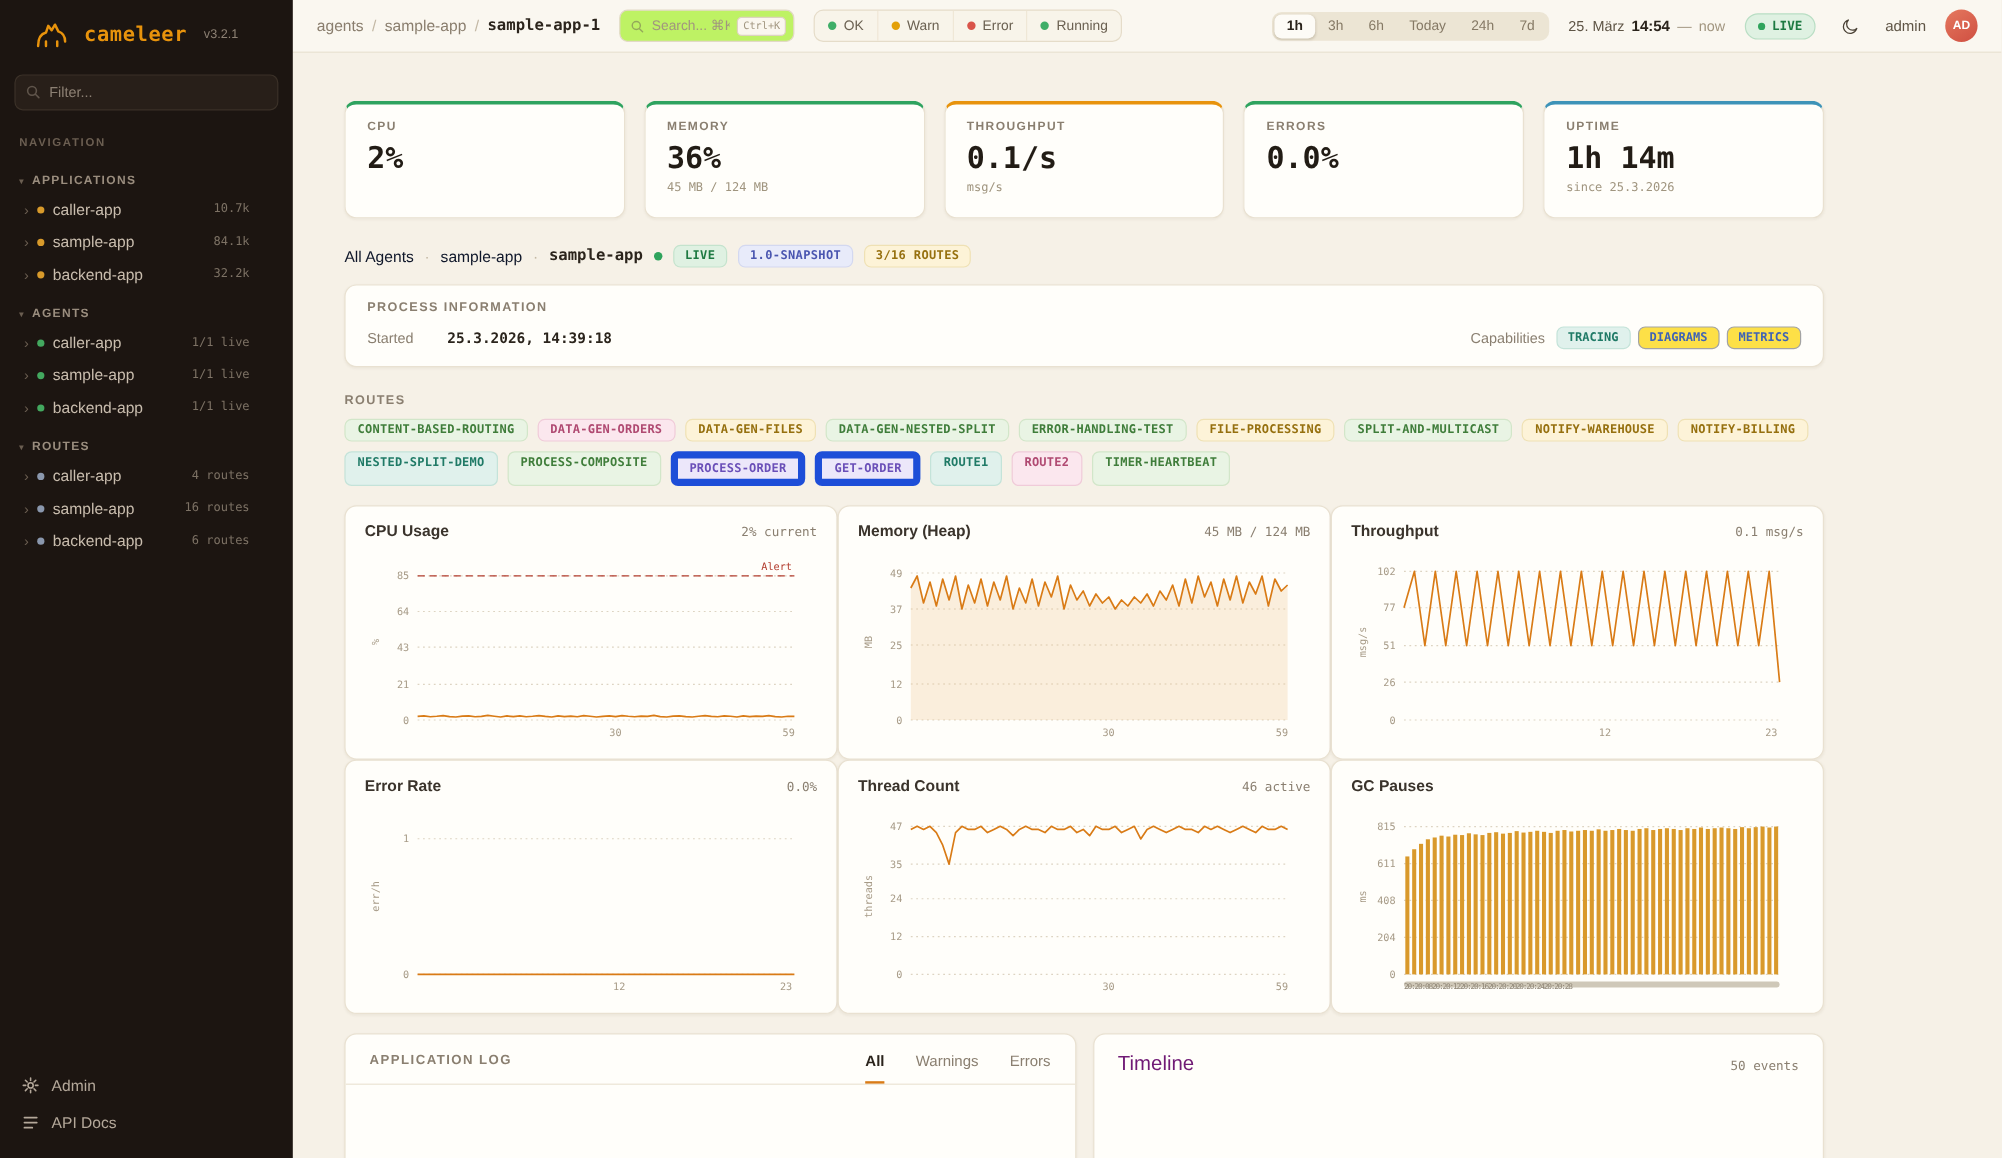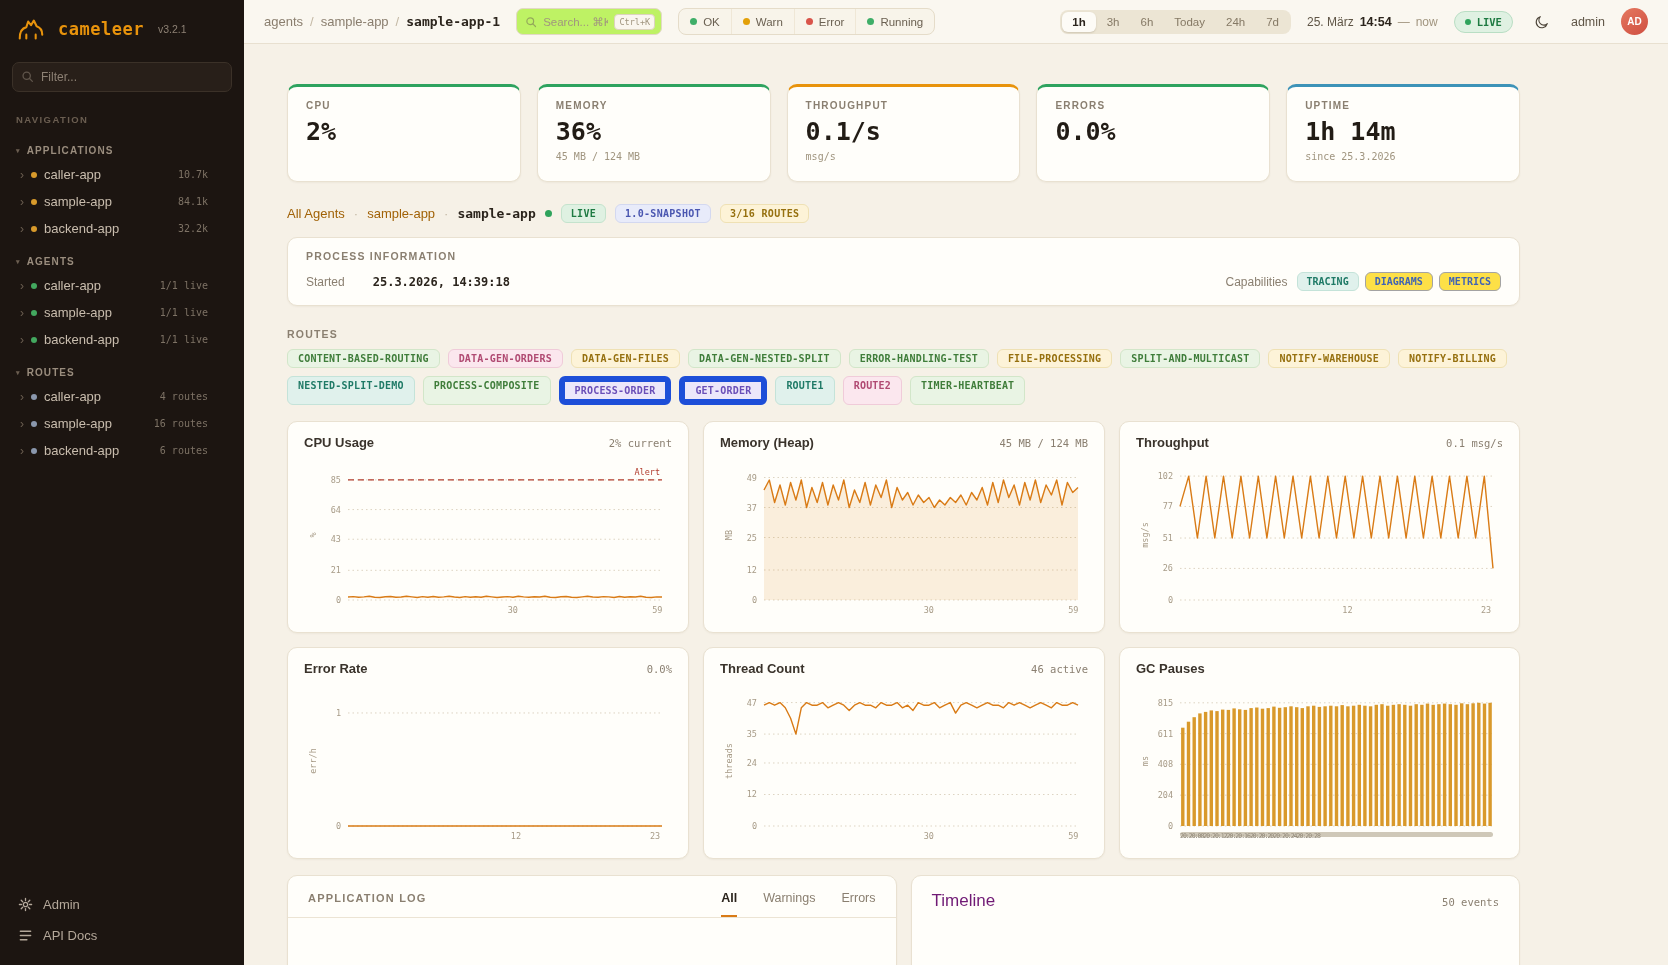--- a/index.html
+++ b/index.html
@@ -2,21 +2,21 @@
 <html><head>
 <meta charset="utf-8">
 <style>
   *{margin:0;padding:0;box-sizing:border-box}
   html,body{width:1668px;height:965px;overflow:hidden}
   body{font-family:"Liberation Sans",sans-serif;background:#f6f1e7;color:#2b241c;position:relative}
   .mono{font-family:"DejaVu Sans Mono",monospace}
 
   
   .sidebar{position:absolute;left:0;top:0;bottom:0;width:244px;background:#1c1511;display:flex;flex-direction:column;z-index:5}
-  .logo-row{display:flex;align-items:center;gap:12px;padding:14px 16px 10px}
+  .logo-row{display:flex;align-items:center;gap:12px;padding:14px 28px 10px}
   .logo-row svg{width:30px;height:30px}
   .logo-name{color:#e8930c;font-weight:bold;font-size:17px;font-family:"DejaVu Sans Mono",monospace;letter-spacing:.5px}
   .logo-ver{color:#8d8174;font-size:10.5px;margin-left:2px}
   .filter-wrap{margin:8px 12px 4px;position:relative}
   .filter-wrap input{width:100%;height:30px;background:#281f19;border:1px solid #3b3128;border-radius:7px;color:#cfc3b4;font-size:12px;padding:0 10px 0 28px;font-family:"Liberation Sans",sans-serif;outline:none}
   .filter-wrap input::placeholder{color:#8d8174}
   .filter-wrap .sicon{position:absolute;left:9px;top:8px;width:13px;height:13px;opacity:.55}
   .nav-label{padding:18px 16px 6px;font-size:9.5px;letter-spacing:1.4px;color:#6b5e51;font-weight:bold}
   .section-label{display:flex;align-items:center;gap:6px;padding:14px 16px 5px;font-size:10px;letter-spacing:1.1px;color:#9a8d7e;font-weight:bold}
   .section-caret{color:#6b5e51;font-size:7px}
@@ -62,21 +62,21 @@
   .main{position:absolute;left:244px;top:44px;right:0;bottom:0;overflow:hidden;padding:40px 148px 0 43px}
   .card{background:#fffefa;border:1px solid #e9e1d1;border-radius:10px;box-shadow:0 1px 2px rgba(70,55,25,.05)}
 
   .stats-grid{display:grid;grid-template-columns:repeat(5,1fr);gap:16px}
   .stat-card{border-top:3px solid var(--accent,#2ea35f);padding:13px 18px 12px;height:98px;position:relative}
   .stat-label{font-size:10px;letter-spacing:1.2px;color:#8a7f70;font-weight:bold}
   .stat-value{font-family:"DejaVu Sans Mono",monospace;font-size:25px;font-weight:bold;color:#221c15;margin-top:6px}
   .stat-sub{font-size:10px;color:#a0957f;margin-top:5px;font-family:"DejaVu Sans Mono",monospace}
 
   .agent-bar{display:flex;align-items:center;gap:9px;margin-top:22px;font-size:13px}
-  .agent-link{color:#a16207;cursor:pointer}
+  .agent-link{color:#0f172a;cursor:pointer}
   .agent-sep{color:#c3b8a4}
   .agent-current{font-family:"DejaVu Sans Mono",monospace;font-weight:bold;color:#2b241c}
   .agent-dot{width:7px;height:7px;border-radius:50%;background:#2fa35c}
   .badge{font-family:"DejaVu Sans Mono",monospace;font-size:10px;font-weight:bold;border-radius:6px;padding:3px 9px;letter-spacing:.3px}
   .badge.green{background:#dff1e2;color:#1e7a42;border:1px solid #c4e3cd}
   .badge.blue{background:#e8ebfa;color:#4a56b0;border:1px solid #d3d8f0}
   .badge.amber{background:#fdf3d7;color:#96700f;border:1px solid #efe1b4}
 
   .process-card{margin-top:14px;padding:12px 18px 14px}
   .panel-title{font-size:10.5px;letter-spacing:1.2px;color:#8a7f70;font-weight:bold}
@@ -90,21 +90,21 @@
 
   .routes-label{margin-top:22px;font-size:10.5px;letter-spacing:1.2px;color:#8a7f70;font-weight:bold}
   .pills{display:flex;flex-wrap:wrap;gap:8px;margin-top:9px}
   .pill{font-family:"DejaVu Sans Mono",monospace;font-size:10px;font-weight:bold;border-radius:6px;padding:3px 10px;letter-spacing:.2px;cursor:pointer}
   .pill.green{background:#e9f4e4;color:#3f7d3a;border:1px solid #d2e6c9}
   .pill.pink{background:#fbe7ee;color:#b04a72;border:1px solid #f0cbd9}
   .pill.amber{background:#fdf3d8;color:#96700f;border:1px solid #efe1b4}
   .pill.teal{background:#e0f1ec;color:#1f7a66;border:1px solid #c4e3d9}
   .pill.purple{background:#ece7fa;color:#6a4fb8;border:6px solid #1d4ed8}
 
-  .charts-grid{display:grid;grid-template-columns:repeat(3,1fr);gap:14px;margin-top:16px}
+  .charts-grid{display:grid;grid-template-columns:repeat(3,1fr);margin-top:16px}
   .chart-card{padding:13px 16px 6px;height:212px}
   .chart-head{display:flex;align-items:baseline;justify-content:space-between}
   .chart-title{font-size:13px;font-weight:bold;color:#3a332b}
   .chart-right{font-size:10.5px;color:#8a7f70;font-family:"DejaVu Sans Mono",monospace}
   .chart-box{height:158px;margin-top:8px}
   svg .tick{font-family:"DejaVu Sans Mono",monospace;font-size:8.5px;fill:#a79b87}
   svg .alert{fill:#b23c2e}
   svg .overlap{font-family:"DejaVu Sans Mono",monospace;font-size:6.5px;fill:#8f8676;letter-spacing:-1px}
 
   .bottom-grid{display:grid;grid-template-columns:1fr 1fr;gap:14px;margin-top:16px}

